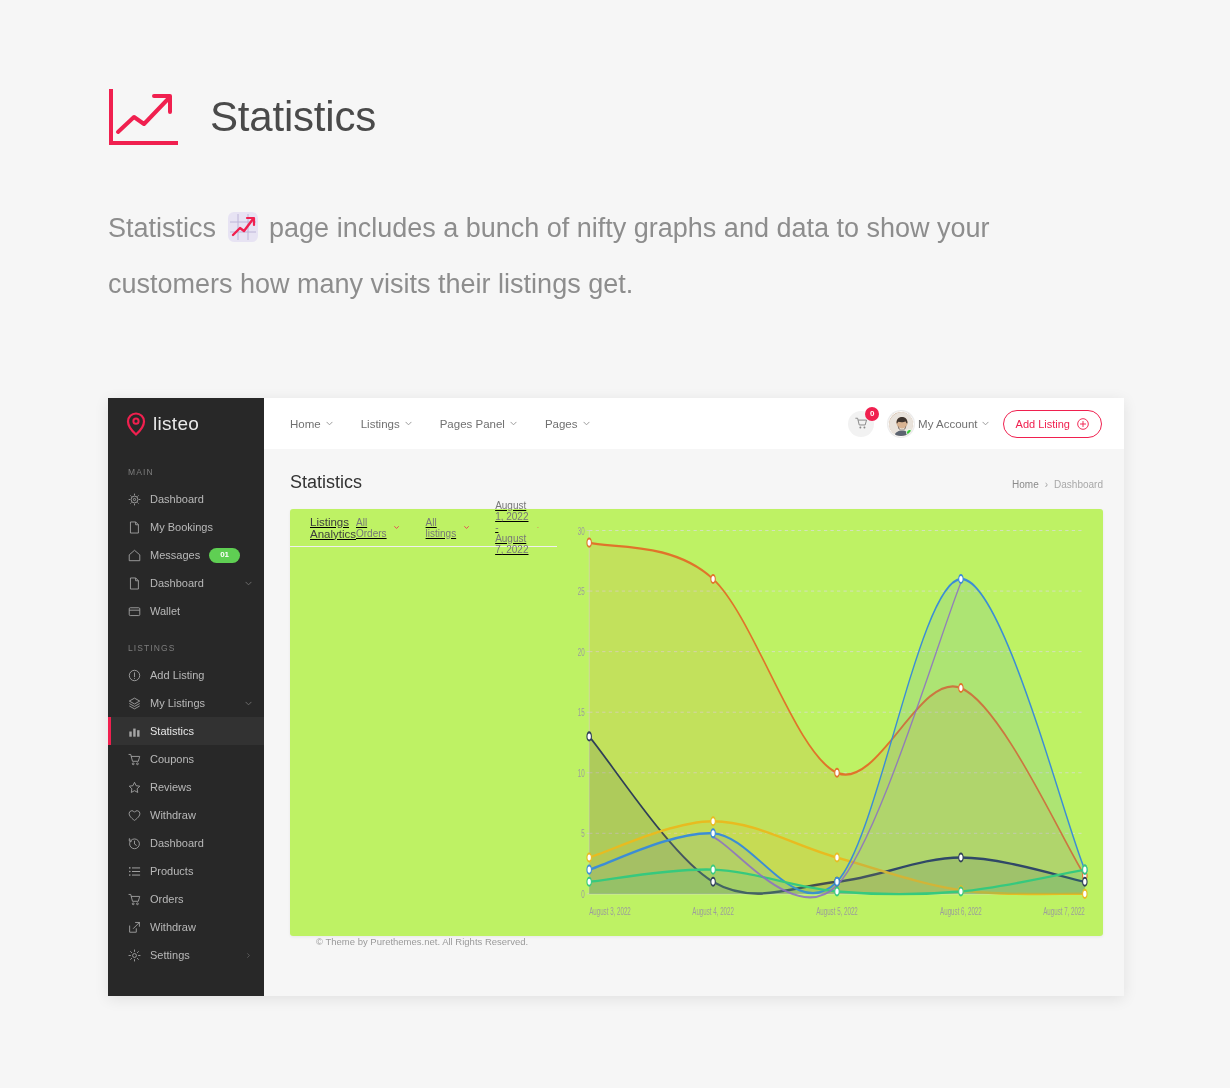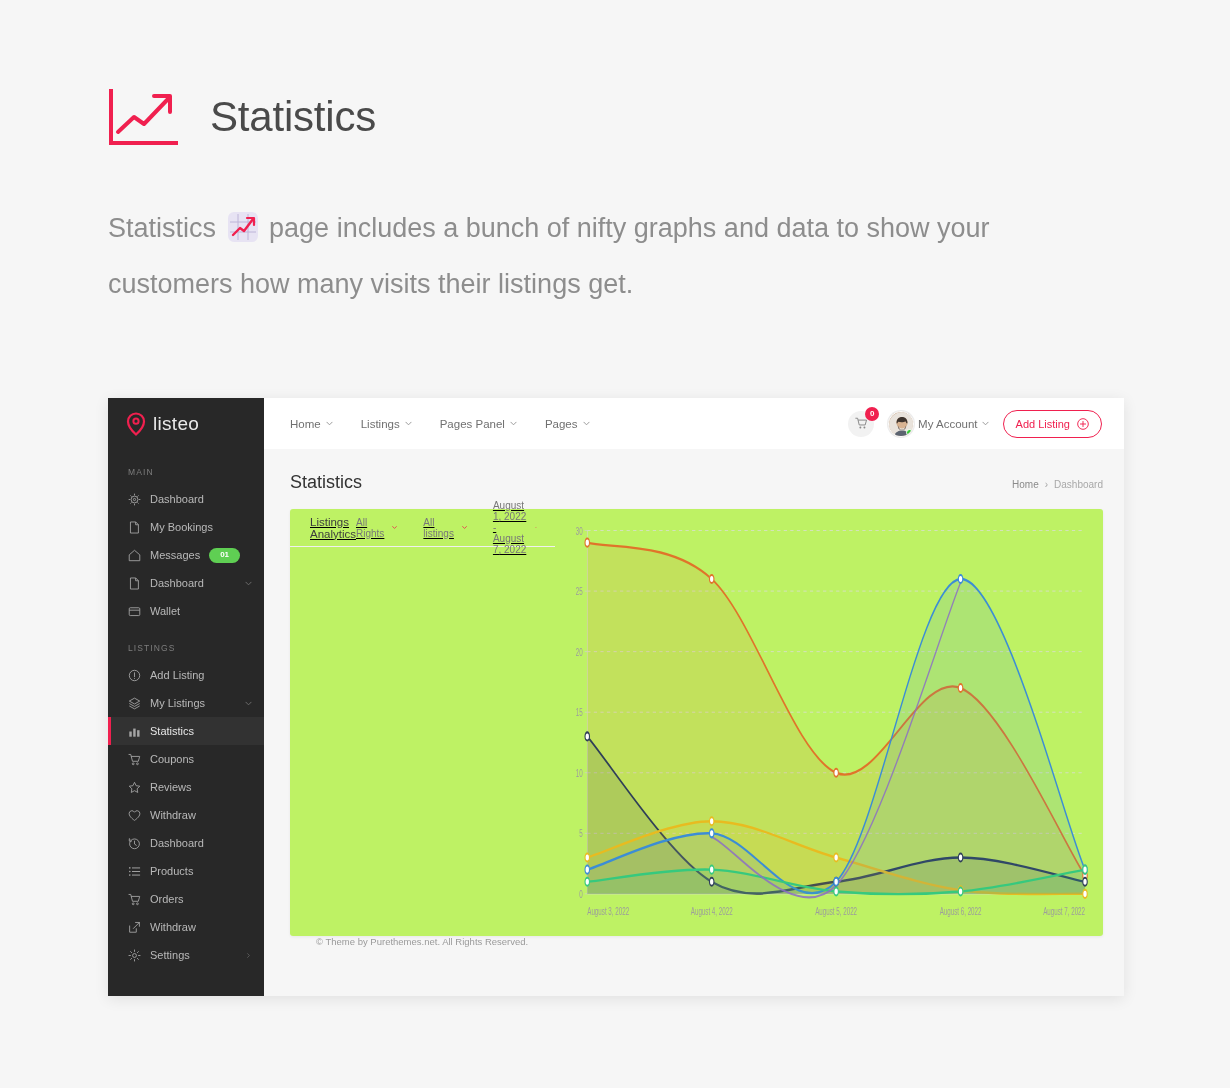--- a/index.html
+++ b/index.html
@@ -409,21 +409,21 @@
           <span>›</span>
           <span>Dashboard</span>
         </div>
       </div>
 
       <div class="card">
         <div class="card-head">
           <div class="card-title">Listings Analytics</div>
           <div class="filters" id="card-filters">
               <div class="filter">
-                <span>All Rights</span>
+                <span>All Orders</span>
                 <svg class="caret" viewBox="0 0 8 5">
                   <path d="M1 1 L4 4 L7 1" fill="none" stroke="#f0204f" stroke-width="1.2" stroke-linecap="round"></path>
                 </svg>
               </div>
               <div class="filter">
                 <span>All listings</span>
                 <svg class="caret" viewBox="0 0 8 5">
                   <path d="M1 1 L4 4 L7 1" fill="none" stroke="#f0204f" stroke-width="1.2" stroke-linecap="round"></path>
                 </svg>
               </div>

